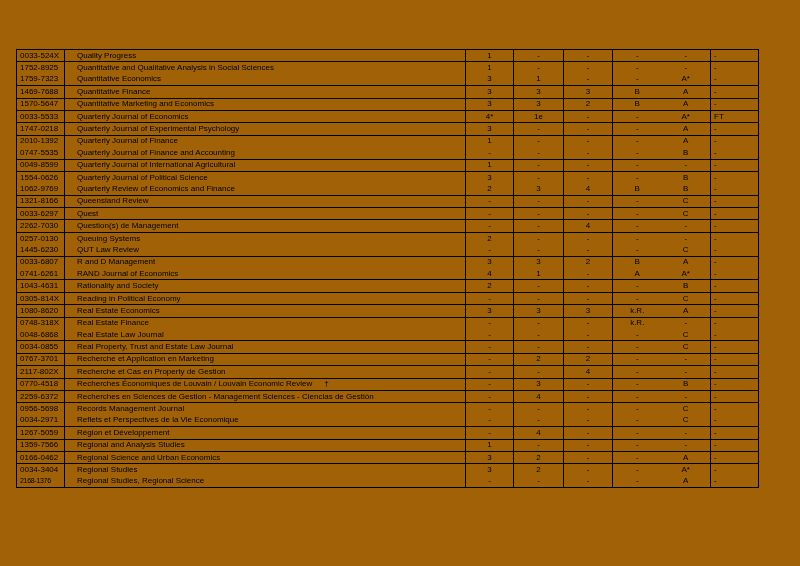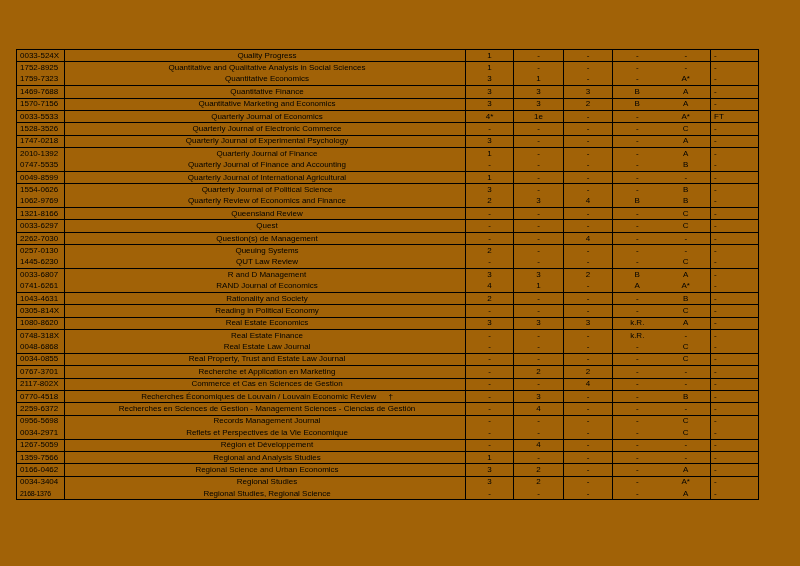--- a/index.html
+++ b/index.html
@@ -30,21 +30,21 @@
     line-height: 10px;
     vertical-align: middle;
     border-left: 1px solid #000000;
     border-top: 1px solid #000000;
     overflow: hidden;
     white-space: nowrap;
   }
   tr.no-top td { border-top: none; }
   td.issn { text-align: left; padding-left: 3px; }
   td.issn.narrow { font-size: 7px; letter-spacing: -0.3px; }
-  td.title { text-align: center; padding-left: 4px; }
+  td.title { text-align: left; padding-left: 12px; }
   td.val { text-align: center; }
   td.v4 { border-left: none; } 
   td.ft { text-align: left; padding-left: 3px; }
   .flag { margin-left: 12px; }
 </style>
 </head>
 <body>
 
 <div class="page">
   <table class="journal-table">
@@ -93,50 +93,40 @@
           <td class="issn">1469-7688</td>
           <td class="title"><span class="title-text">Quantitative Finance</span></td>
           <td class="val v0">3</td>
           <td class="val v1">3</td>
           <td class="val v2">3</td>
           <td class="val v3">B</td>
           <td class="val v4">A</td>
           <td class="ft">-</td>
         </tr>
         <tr class="row">
-          <td class="issn">1570-7156</td>
+          <td class="issn">1570-5647</td>
           <td class="title"><span class="title-text">Quantitative Marketing and Economics</span></td>
           <td class="val v0">3</td>
           <td class="val v1">3</td>
           <td class="val v2">2</td>
           <td class="val v3">B</td>
           <td class="val v4">A</td>
           <td class="ft">-</td>
         </tr>
         <tr class="row">
           <td class="issn">0033-5533</td>
           <td class="title"><span class="title-text">Quarterly Journal of Economics</span></td>
           <td class="val v0">4*</td>
           <td class="val v1">1e</td>
           <td class="val v2">-</td>
           <td class="val v3">-</td>
           <td class="val v4">A*</td>
           <td class="ft">FT</td>
         </tr>
         <tr class="row">
-          <td class="issn">1528-3526</td>
-          <td class="title"><span class="title-text">Quarterly Journal of Electronic Commerce</span></td>
-          <td class="val v0">-</td>
-          <td class="val v1">-</td>
-          <td class="val v2">-</td>
-          <td class="val v3">-</td>
-          <td class="val v4">C</td>
-          <td class="ft">-</td>
-        </tr>
-        <tr class="row">
           <td class="issn">1747-0218</td>
           <td class="title"><span class="title-text">Quarterly Journal of Experimental Psychology</span></td>
           <td class="val v0">3</td>
           <td class="val v1">-</td>
           <td class="val v2">-</td>
           <td class="val v3">-</td>
           <td class="val v4">A</td>
           <td class="ft">-</td>
         </tr>
         <tr class="row">
@@ -324,21 +314,21 @@
           <td class="title"><span class="title-text">Recherche et Application en Marketing</span></td>
           <td class="val v0">-</td>
           <td class="val v1">2</td>
           <td class="val v2">2</td>
           <td class="val v3">-</td>
           <td class="val v4">-</td>
           <td class="ft">-</td>
         </tr>
         <tr class="row">
           <td class="issn">2117-802X</td>
-          <td class="title"><span class="title-text">Commerce et Cas en Sciences de Gestion</span></td>
+          <td class="title"><span class="title-text">Recherche et Cas en Property de Gestion</span></td>
           <td class="val v0">-</td>
           <td class="val v1">-</td>
           <td class="val v2">4</td>
           <td class="val v3">-</td>
           <td class="val v4">-</td>
           <td class="ft">-</td>
         </tr>
         <tr class="row">
           <td class="issn">0770-4518</td>
           <td class="title"><span class="title-text">Recherches Économiques de Louvain / Louvain Economic Review</span><span class="flag">†</span></td>

